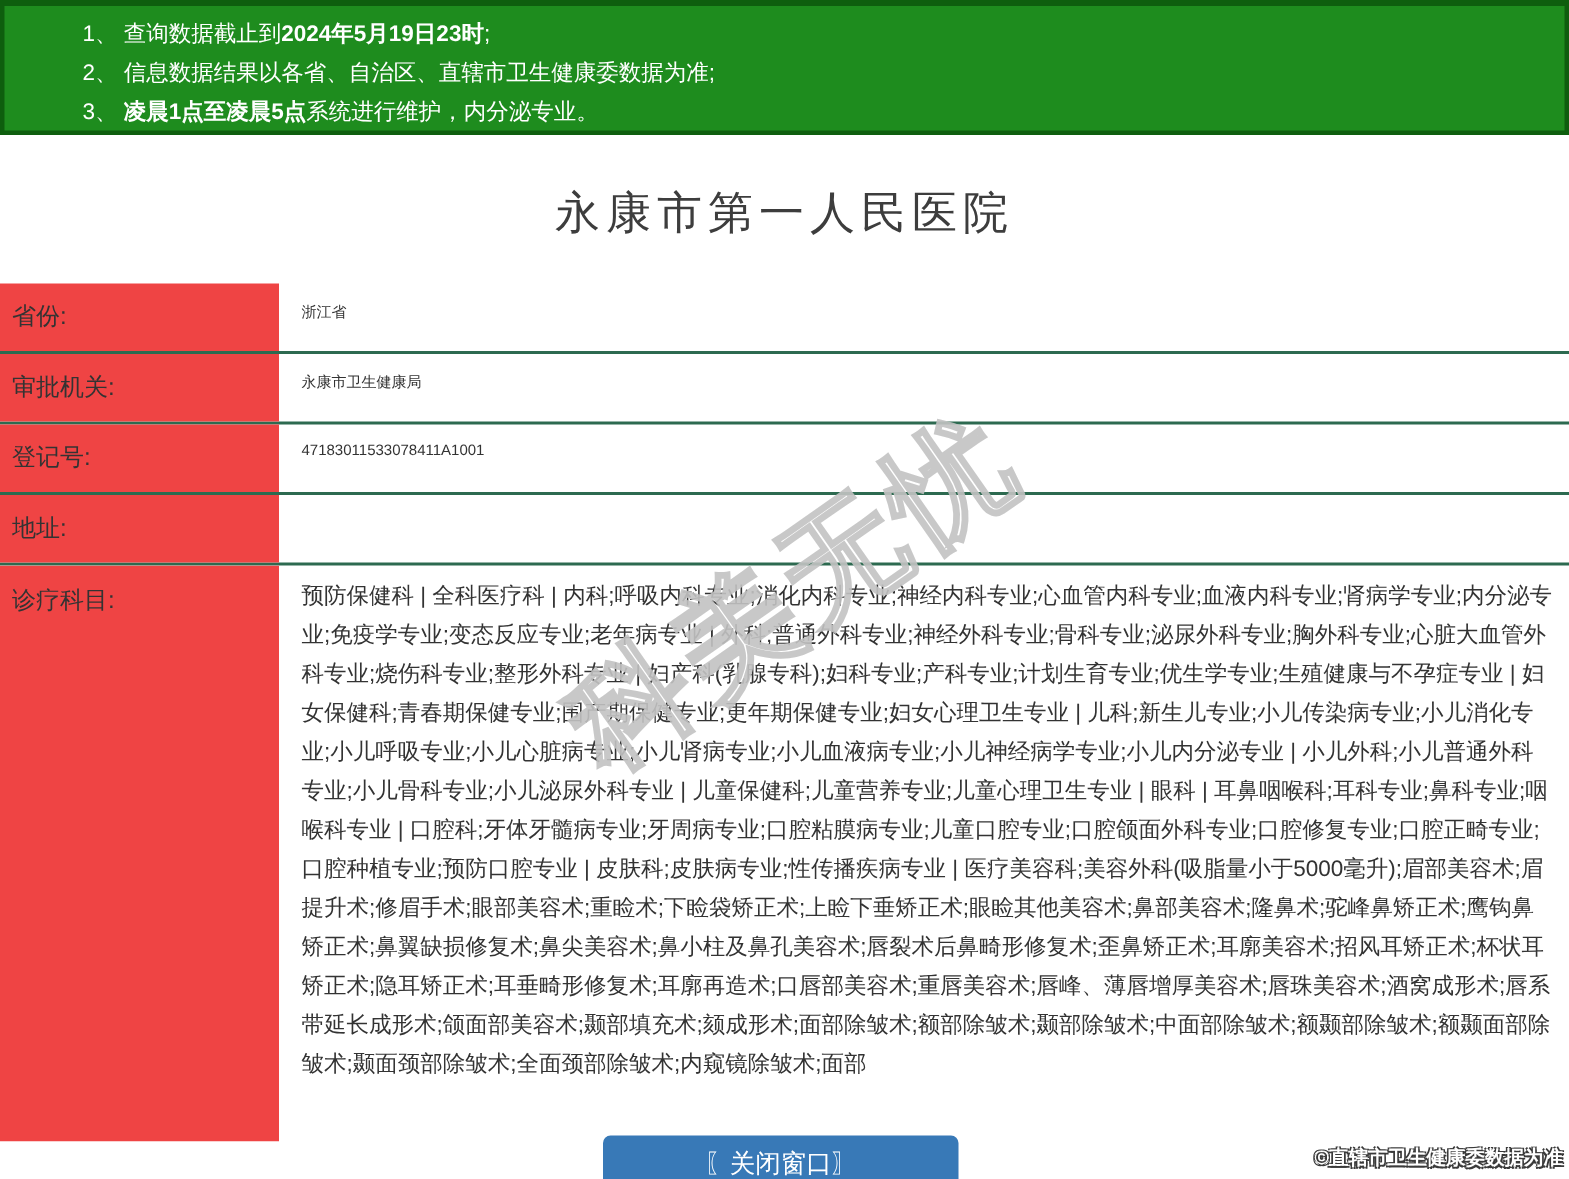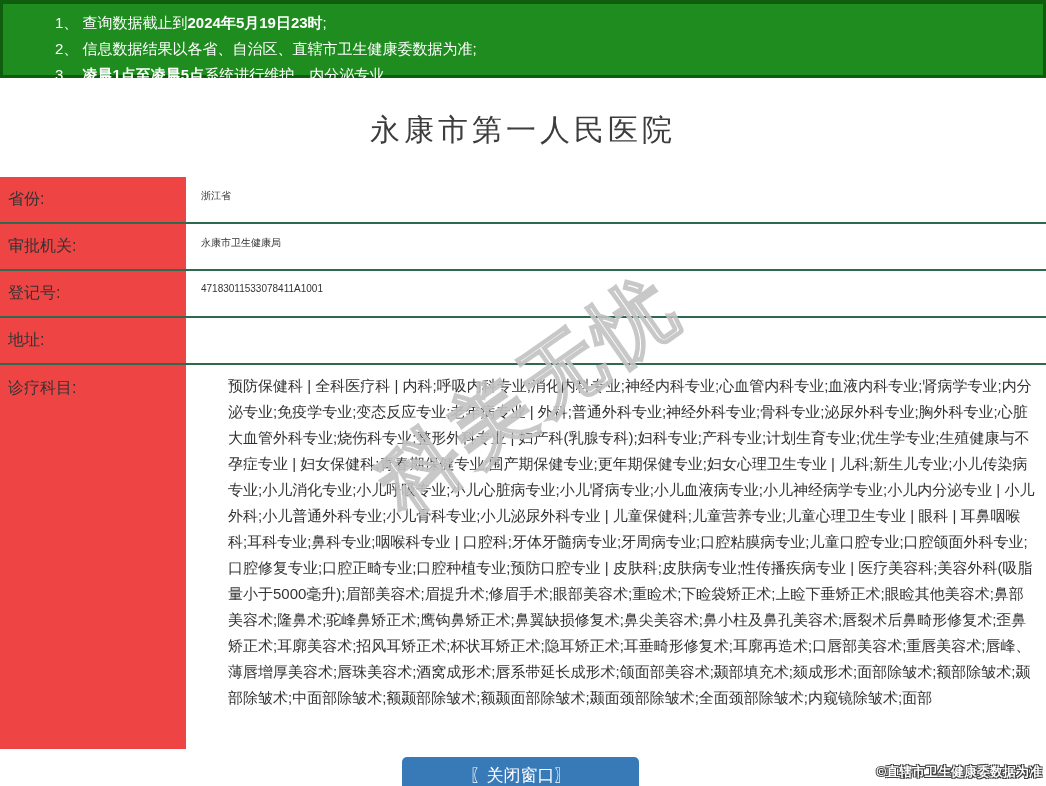--- a/index.html
+++ b/index.html
@@ -6,21 +6,21 @@
   html, body { background: #ffffff; }
   body {
     width: 1046px; height: 786px;
     position: relative; overflow: hidden;
     font-family: "Liberation Sans", sans-serif;
     color: #333;
   }
 
   
   .banner {
-    width: 1046px; height: 78px;
+    width: 1046px; height: 90px;
     background: #1e8c1e;
     border: 3px solid #0e5e0e;
     border-top-width: 4px;
     padding: 6px 10px 0 52px;
   }
   .banner-line {
     color: #ffffff; font-size: 15px; line-height: 26px;
     white-space: nowrap;
   }
   .banner-line b { font-weight: bold; }
@@ -29,21 +29,21 @@
   .page-title {
     margin-top: 32px;
     text-align: center;
     font-size: 30px; font-weight: 400;
     color: #3d3d3d; letter-spacing: 4px;
   }
 
   
   .info-table { margin-top: 26px; width: 1046px; }
   .info-row { display: flex; border-bottom: 2px solid #2d6a50; }
-  .info-row.tall { border-bottom: none; height: 384px; overflow: hidden; gap: 27px; }
+  .info-row.tall { border-bottom: none; height: 384px; overflow: hidden; }
   .cell-label {
     width: 186px; flex-shrink: 0;
     background: #ef4444;
     font-size: 16px; color: #333;
     padding: 12px 8px 12px 8px;
   }
   .cell-value {
     flex: 1;
     font-size: 10px; color: #333;
     padding: 12px 8px 12px 15px;

